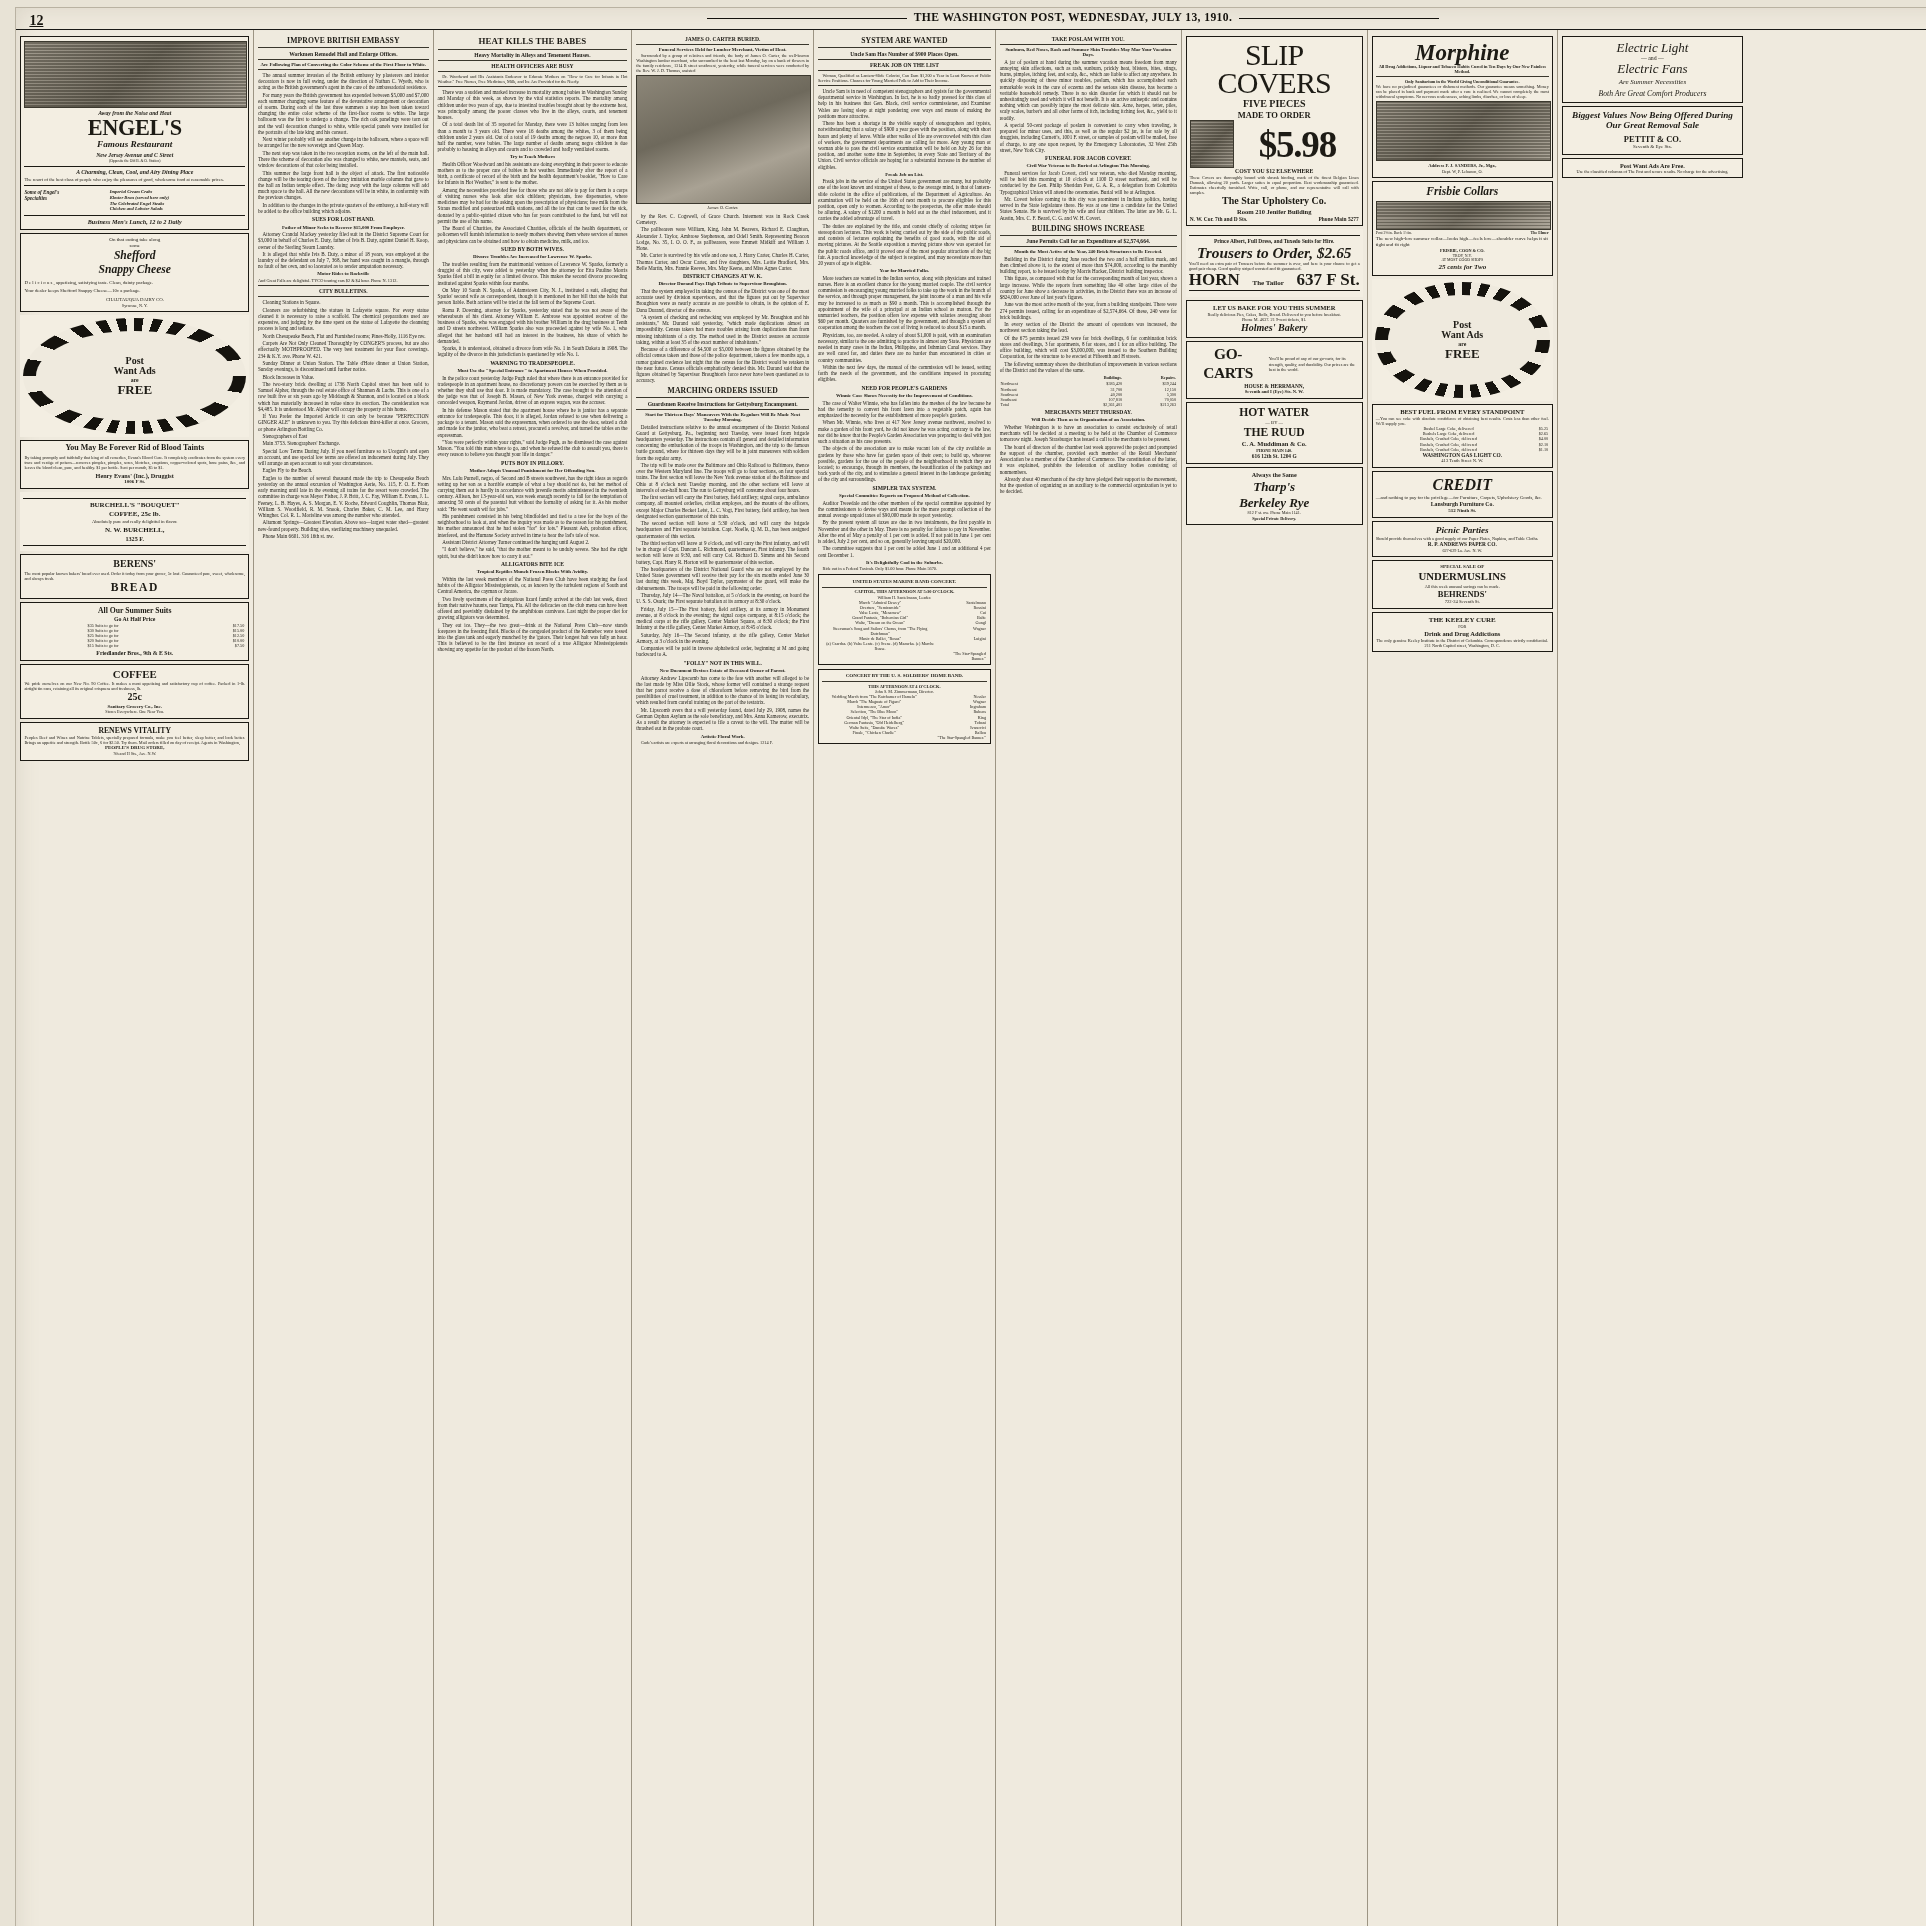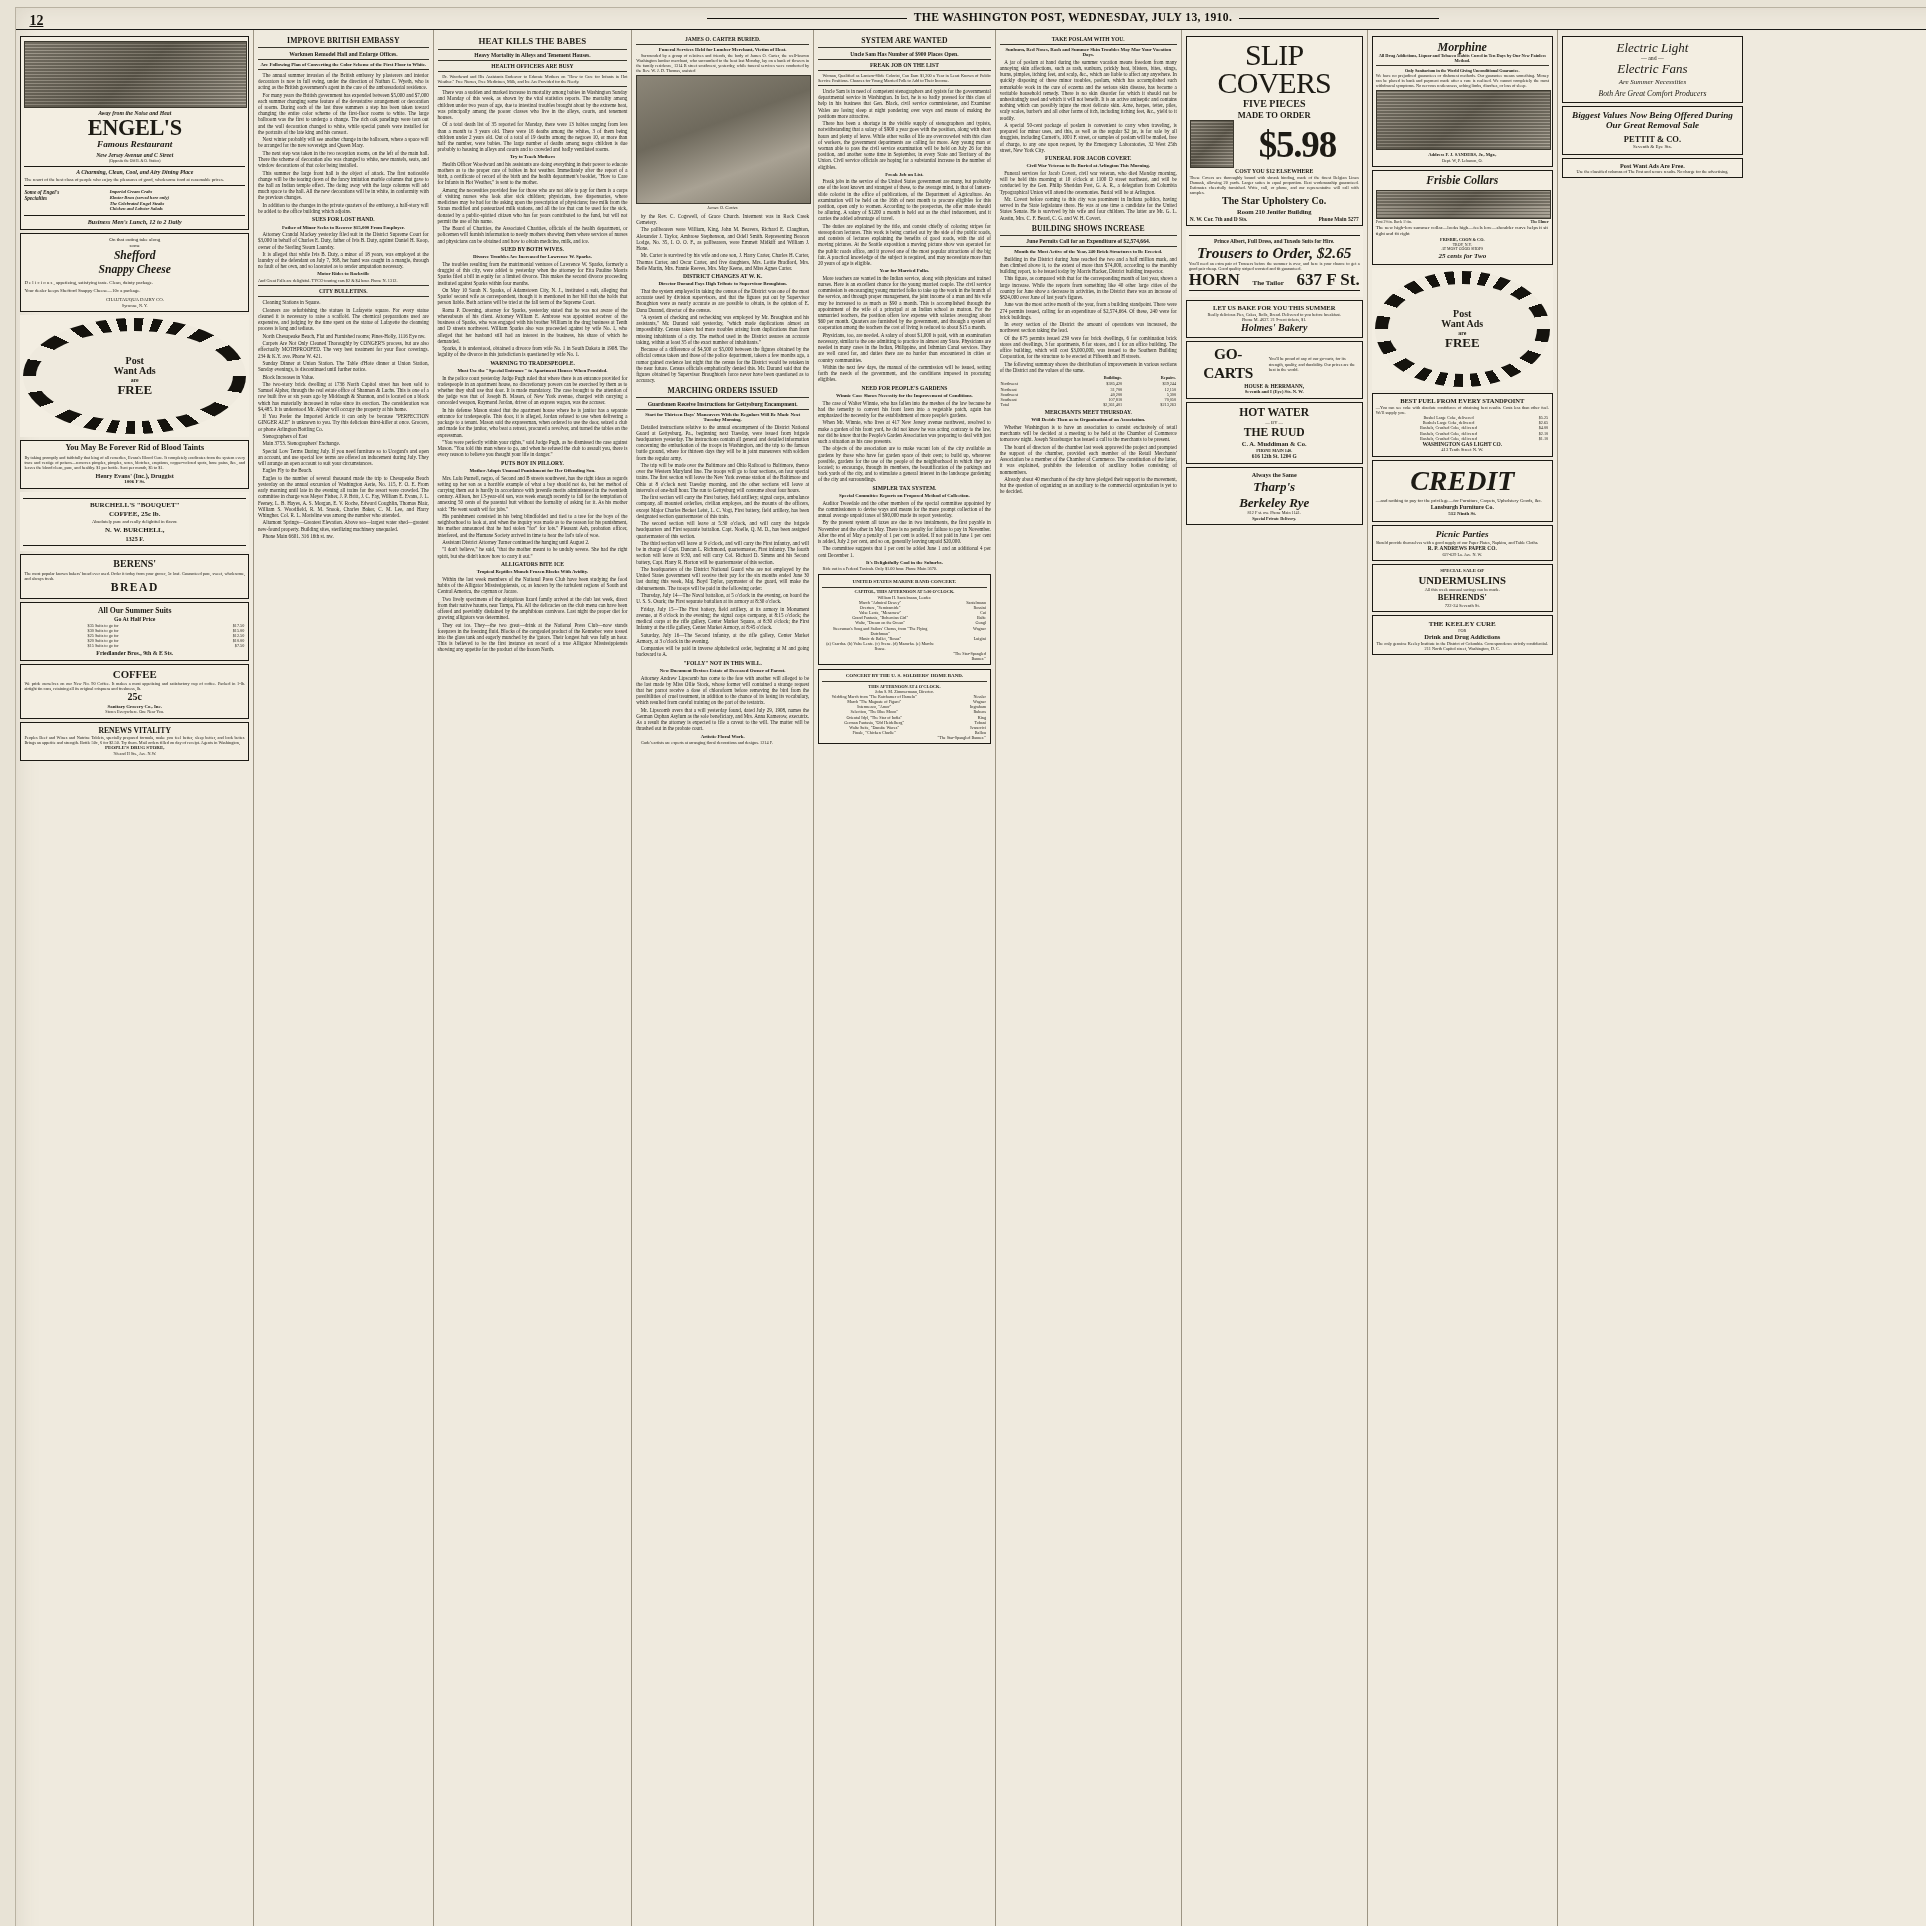--- a/index.html
+++ b/index.html
@@ -116,23 +116,23 @@
     line-height:1;letter-spacing:-0.4px;
   }
   .slip{
     font-size:30px;font-weight:normal;letter-spacing:-0.8px;line-height:.95;
   }
   .price{
     font-size:37px;font-weight:bold;line-height:.95;letter-spacing:-1.2px;
   }
   .hornline{font-size:17px;font-weight:bold;line-height:1;}
   .trousers{font-size:15.4px;font-weight:bold;font-style:italic;line-height:1.05;}
-  .morphine{font-size:12px;font-weight:bold;font-style:italic;line-height:1;}
+  .morphine{font-size:23px;font-weight:bold;font-style:italic;line-height:1;}
   .elight{font-size:13px;font-style:italic;line-height:1.1;}
-  .credit{font-size:28px;font-weight:bold;font-style:italic;}
+  .credit{font-size:16px;font-weight:bold;font-style:italic;}
   .engelname{font-size:22.3px;font-weight:bold;letter-spacing:-0.4px;line-height:1;}
   table.lst{width:100%;border-collapse:collapse;font-size:4.2px;}
   table.lst td{padding:0 0.8px;vertical-align:top;}
   .hr2{height:0;border-top:0.8px solid #1c1a14;margin:2.3px 0;}
   .frisbie{font-size:11.6px;font-style:italic;font-weight:bold;}
   .teeth{
     height:25px;background:
       repeating-linear-gradient(90deg,#efeade 0 2.3px,#2a2721 2.3px 3.9px),
       #cfc9ba;
     border:0.4px solid #2a2721;margin:1.5px 0;

